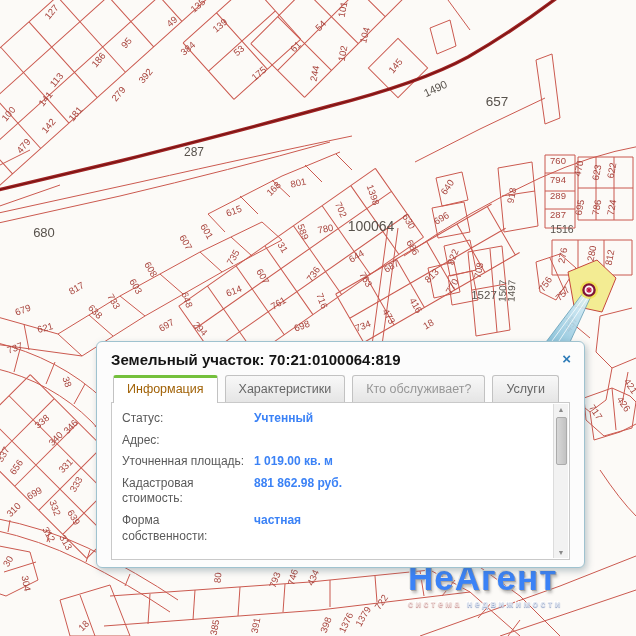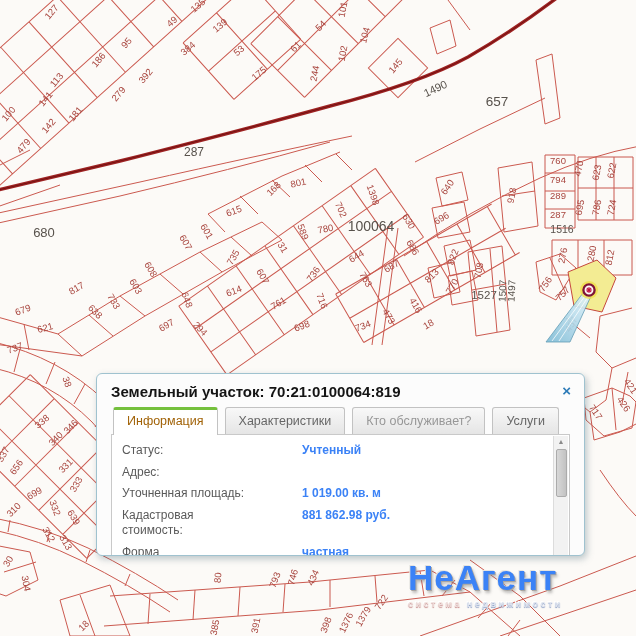--- a/index.html
+++ b/index.html
@@ -2,37 +2,37 @@
 <html><head>
 <meta charset="utf-8">
 <style>
   html,body{margin:0;padding:0;}
   .stage{position:relative;width:636px;height:636px;background:#fcfaf7;overflow:hidden;
          font-family:"Liberation Sans",sans-serif;}
   svg{position:absolute;left:0;top:0;}
   .pnum{font-family:"Liberation Sans",sans-serif;font-size:9.5px;text-anchor:middle;}
   .pblock{font-family:"Liberation Sans",sans-serif;text-anchor:middle;}
   
-  .popup{position:absolute;left:96px;top:341px;width:489px;height:183px;box-sizing:border-box;
+  .popup{position:absolute;left:96px;top:341px;width:489px;height:227px;box-sizing:border-box;
          background:#fcfcfc;border:1px solid #9fc2cf;border-radius:6px;z-index:10;
-         box-shadow:2px 3px 7px rgba(70,100,115,.35);overflow:hidden;margin-top:32px;}
+         box-shadow:2px 3px 7px rgba(70,100,115,.35);overflow:hidden;}
   .popup-header{position:relative;padding:9px 30px 4px 14px;}
   .popup-title{font-size:15px;font-weight:bold;color:#141414;}
   .popup-close{position:absolute;right:13px;top:9px;color:#2e7cb8;font-weight:bold;
                font-size:15px;line-height:15px;cursor:pointer;}
   .tabbar{display:flex;gap:7px;align-items:flex-end;margin:2px 14px 0 16px;position:relative;}
   .tab{padding:6px 13px;font-size:12.5px;color:#666;background:linear-gradient(#f8f8f8,#e5e5e5);
        border:1px solid #c2c2c2;border-bottom:none;border-radius:3px 3px 0 0;white-space:nowrap;
        position:relative;z-index:1;cursor:pointer;}
   .tab.active{background:#fff;border-top:3px solid #74c03c;padding-top:4px;padding-bottom:7px;
        color:#a16207;margin-bottom:-1px;z-index:3;}
   .tab.muted{color:#979797;}
   .tabcontent{margin:0 14px;border:1px solid #c9c9c9;background:#fff;height:158px;
        position:relative;z-index:2;padding:8px 26px 0 10px;box-sizing:border-box;overflow:hidden;}
-  .row{display:flex;margin-bottom:6px;gap:48px;}
+  .row{display:flex;margin-bottom:6px;}
   .lbl{flex:0 0 126px;font-size:12px;color:#5a5a5a;line-height:1.3;padding-right:6px;}
   .val{font-size:12px;font-weight:bold;color:#3b82f6;line-height:1.3;}
   .sb{position:absolute;top:1px;right:1px;bottom:1px;width:15px;background:#f2f2f2;
       border-left:1px solid #dcdcdc;box-sizing:border-box;z-index:4;}
   .sb-up,.sb-down{position:absolute;left:0;width:100%;text-align:center;font-size:7px;color:#8a8a8a;}
   .sb-up{top:2px;} .sb-down{bottom:2px;}
   .sb-thumb{position:absolute;top:13px;left:2px;width:9px;height:46px;
       background:linear-gradient(90deg,#d8d8d8,#c2c2c2);border:1px solid #ababab;border-radius:2px;}
   
   .watermark{position:absolute;left:408px;top:558px;z-index:5;pointer-events:none;}

